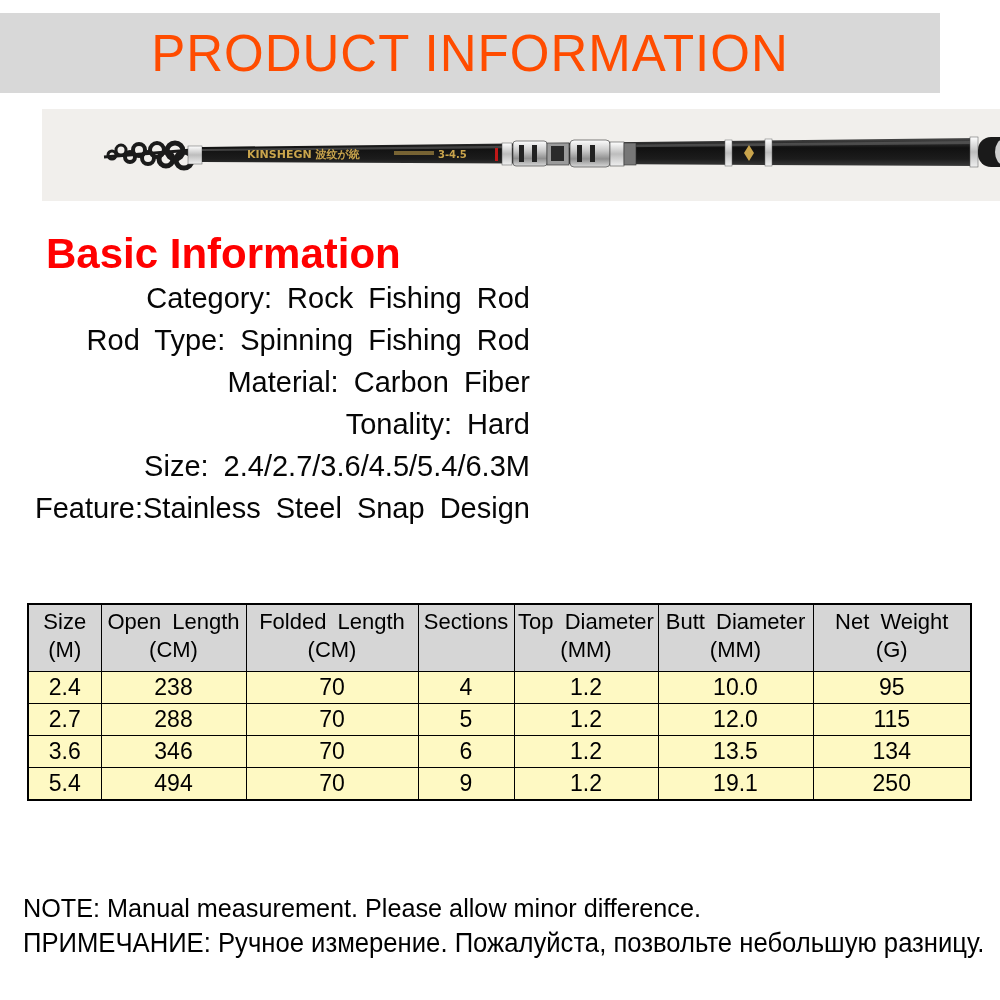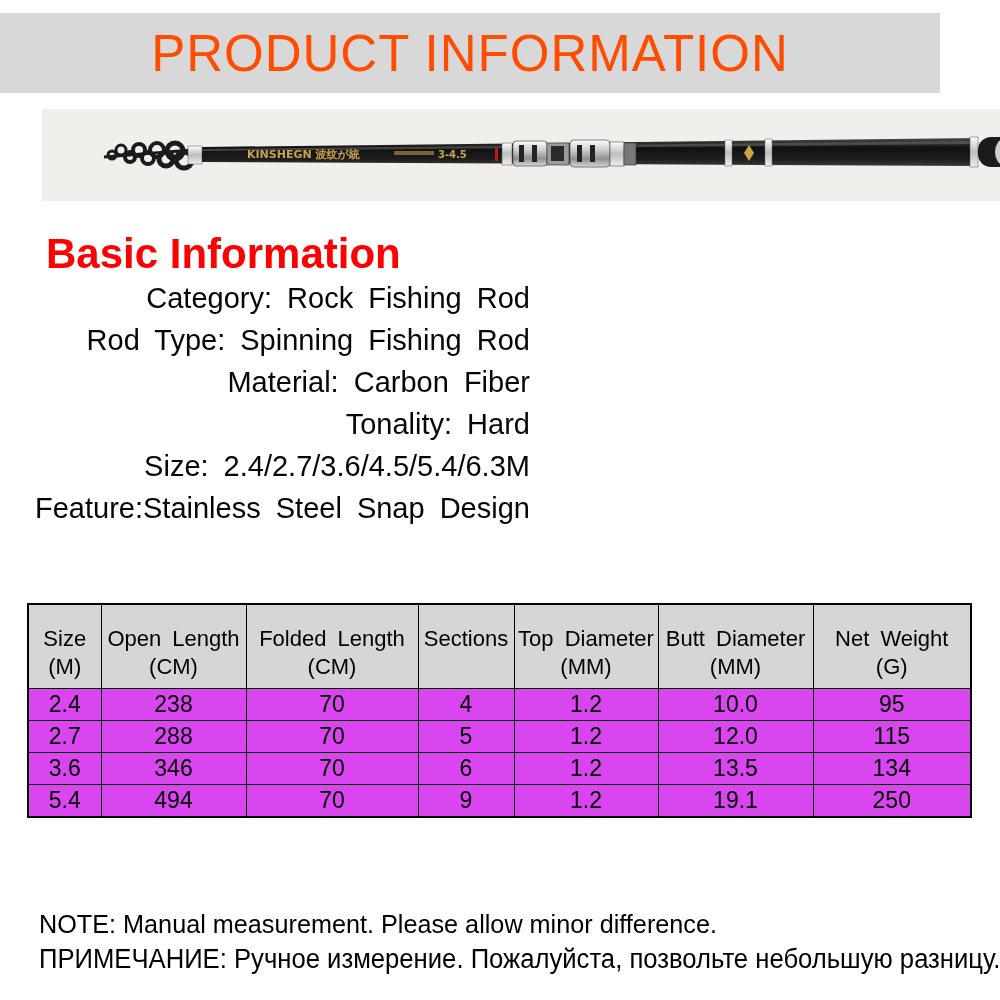--- a/index.html
+++ b/index.html
@@ -30,26 +30,26 @@
   
   .spec-table{
     position:absolute;top:603px;left:27px;width:943px;
     border-collapse:collapse;table-layout:fixed;
     border:2px solid #000;
     font-family:"Liberation Sans",sans-serif;
   }
   .spec-table th,.spec-table td{border:1px solid #000;text-align:center;padding:0;}
   .spec-table th{
     background:#d6d6d6;font-weight:400;font-size:22px;line-height:28px;
-    height:63px;vertical-align:top;padding-top:20px;word-spacing:5px;
-  }
-  .spec-table td{background:#d946ef;font-size:23px;height:31px;line-height:31px;}
+    height:63px;vertical-align:top;padding-top:3px;word-spacing:5px;
+  }
+  .spec-table td{background:#fef9c3;font-size:23px;height:31px;line-height:31px;}
   .hdr-l2{font-size:22px;}
   
-  .note{position:absolute;left:23px;margin:16px;white-space:nowrap;color:#000;}
+  .note{position:absolute;left:23px;margin:0;white-space:nowrap;color:#000;}
   .note-en{top:893px;font-size:26px;}
   .note-ru{top:928px;font-size:27px;}
   .squeeze{display:inline-block;transform-origin:0 50%;}
   .sq-en{transform:scaleX(0.97);}
   .sq-ru{transform:scaleX(0.95);}
 </style>
 </head>
 <body>
 
 <div class="page">

